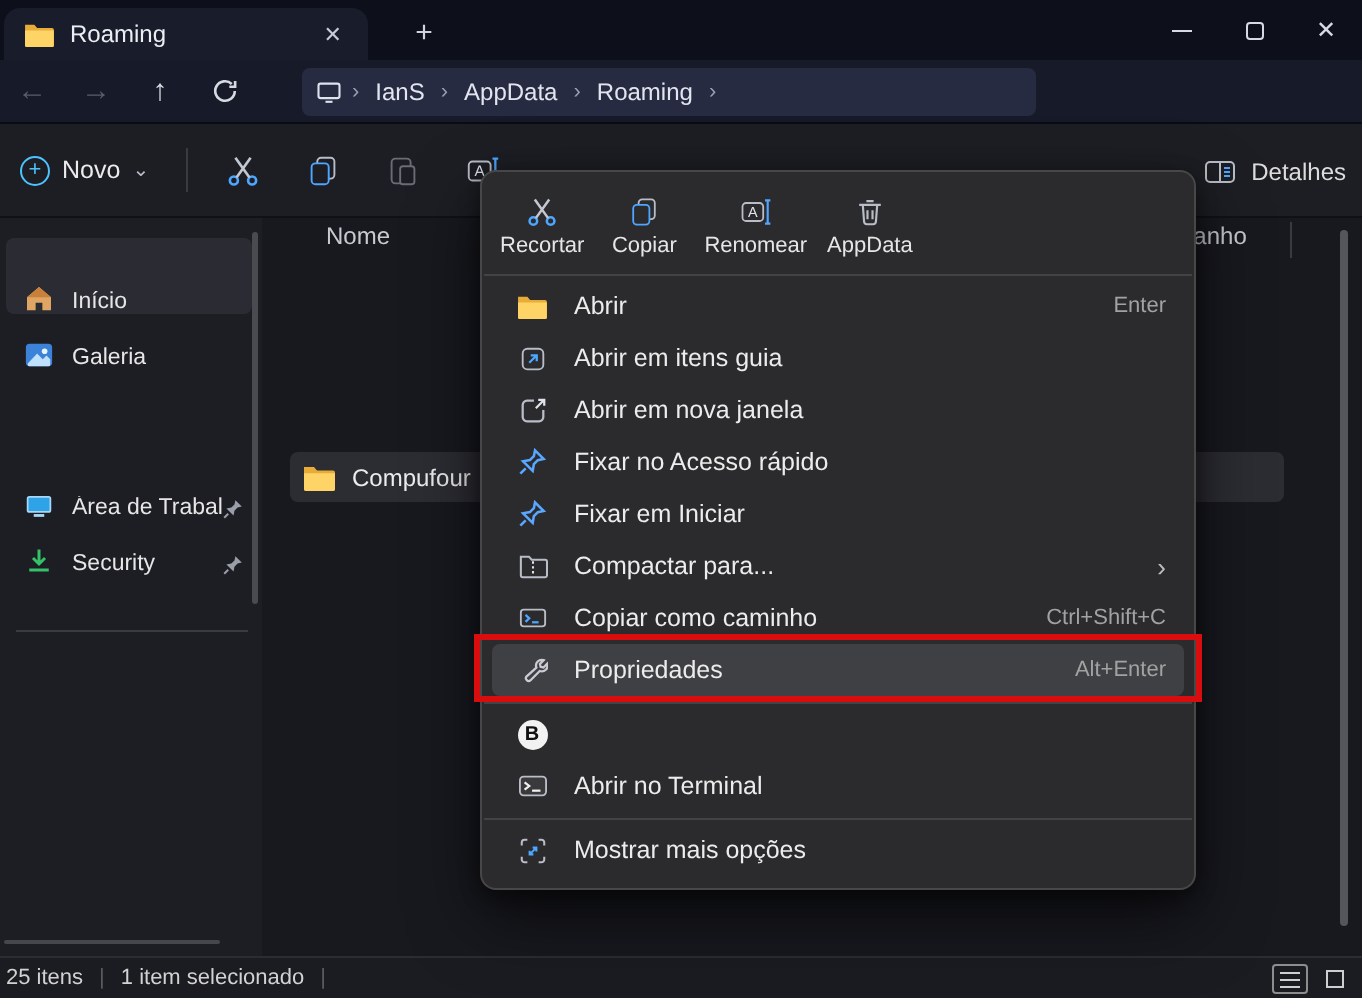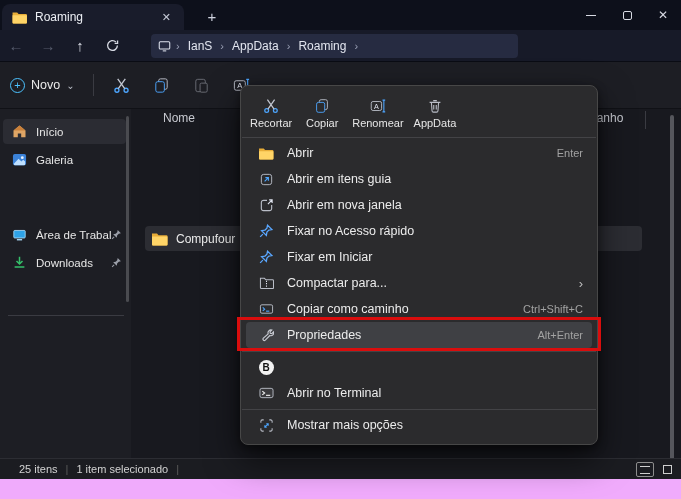--- a/index.html
+++ b/index.html
@@ -1,18 +1,18 @@
 <!DOCTYPE html>
 <html><head>
 <meta charset="utf-8">
 <style>
   * { margin:0; padding:0; box-sizing:border-box; }
   html,body { width:681px; height:499px; background:#0c0f1a; overflow:hidden;
               font-family:"Liberation Sans", sans-serif; }
-  #window { position:relative; width:681px; height:499px; background:#f0abfc; }
+  #window { position:relative; width:681px; height:499px; background:#fde047; }
 
   
   .tabstrip { position:absolute; left:0; top:0; width:681px; height:30px; background:#0d101b; }
   .tab { position:absolute; left:2px; top:4px; width:182px; height:26px; background:#191c2b;
          border-radius:8px 8px 0 0; display:flex; align-items:center; padding:0 8px 0 10px; }
   .tab-title { font-size:12px; color:#eceef4; margin-left:8px; flex:1; white-space:nowrap; overflow:hidden; }
   .tab-close { font-size:11px; color:#c7cbd8; padding:1px 5px; border-radius:4px; }
   .newtab { position:absolute; left:200px; top:4px; width:24px; height:24px; display:flex;
             align-items:center; justify-content:center; color:#cfd3df; font-size:15px; }
   .wincontrols { position:absolute; right:0; top:0; height:30px; display:flex; }
@@ -44,39 +44,39 @@
                  color:#4cc2ff; font-size:11px; display:flex; align-items:center; justify-content:center; }
   .newbtn-label { font-size:12.5px; color:#ebebeb; }
   .chev-down { font-size:10px; color:#b9bdc7; }
   .cb-divider { width:1px; height:22px; background:#3a3b42; margin:0 8px; }
   .cb-icon { width:40px; height:32px; display:flex; align-items:center; justify-content:center; }
   .details-btn { position:absolute; right:8px; top:8px; height:32px; display:flex; align-items:center; gap:7px; }
   .details-label { font-size:12px; color:#dcdcdc; }
 
   
   .sidebar { position:absolute; left:0; top:109px; width:131px; height:369px; background:#1d1e24; }
-  .side-item { position:absolute; left:3px; width:123px; height:25px; border-radius:4px;
-               display:flex; align-items:center; padding:0 4px 0 9px; }
+  .side-item { position:absolute; left:3px; width:123px; height:38px; border-radius:4px;
+               display:flex; align-items:flex-end; padding:0 4px 0 9px; }
   .side-item.selected { background:#2b2c33; }
   .side-label { font-size:11.5px; color:#e6e6e6; margin-left:9px; flex:1; white-space:nowrap; overflow:hidden; }
   .side-sep { position:absolute; left:8px; top:206px; width:116px; height:1px; background:#3a3b42; }
   .side-scroll-v { position:absolute; left:126px; top:116px; width:3px; height:186px; background:#4a4b50; border-radius:2px; }
   .side-scroll-h { position:absolute; left:2px; top:470px; width:108px; height:2px; background:#46474c; border-radius:2px; }
 
   .content { position:absolute; left:131px; top:109px; width:550px; height:369px; background:#18191f; }
   .col-header { position:absolute; top:2px; font-size:12px; color:#c8cad1; }
   .col-sep { position:absolute; top:2px; width:1px; height:18px; background:#3a3b42; }
   .file-row { position:absolute; left:14px; top:117px; width:497px; height:25px; background:#2c2d33;
               border-radius:4px; display:flex; align-items:center; padding:0 6px; }
   .file-label { font-size:12px; color:#ececec; margin-left:8px; }
   .content-scroll-v { position:absolute; left:670px; top:115px; width:4px; height:348px; background:#55565c; border-radius:2px; }
 
   
-  .statusbar { position:absolute; left:0; top:458px; width:681px; height:21px; background:#1b1c21;
-               border-top:1px solid #2c2d33; display:flex; align-items:center; padding-left:19px; }
+  .statusbar { position:absolute; left:0; top:478px; width:681px; height:21px; background:#1b1c21;
+               border-top:1px solid #2c2d33; display:flex; align-items:center; padding-left:3px; }
   .status-text { font-size:11px; color:#d2d2d2; }
   .status-div { font-size:11px; color:#5a5a5a; padding:0 8px; }
   .view-toggles { position:absolute; right:5px; top:3px; display:flex; gap:4px; }
   .vt { width:18px; height:15px; border-radius:2px; display:flex; align-items:center; justify-content:center; }
   .vt.active { border:1px solid #8d8d8d; }
   .vt.inactive { border:1px solid transparent; }
   .vt-lines { width:10px; height:8px; border-top:1.4px solid #cfcfcf; border-bottom:1.4px solid #cfcfcf;
               background:linear-gradient(#0000 43%, #cfcfcf 43%, #cfcfcf 57%, #0000 57%); }
   .vt-square { width:9px; height:9px; border:1.4px solid #cfcfcf; }
 
@@ -181,20 +181,28 @@
           <rect x="8.5" y="7.5" width="7.5" height="9.5" rx="1.5" fill="#1d1e24"></rect>
         </svg>
     </div>
     <div class="cb-icon">
       <svg width="19" height="19" viewBox="0 0 20 20" fill="none">
           <rect x="2.5" y="5" width="11.5" height="10" rx="2" stroke="#b9bdc7"></rect>
           <text x="5.5" y="12.8" fill="#dfe3ee" font-size="8" font-family="sans-serif">A</text>
           <path d="M16.5 3.5v13M15 3.5h3M15 16.5h3" stroke="#4da6ff" stroke-width="1.2"></path>
         </svg>
     </div>
+    <div class="details-btn">
+      <svg width="18" height="18" viewBox="0 0 18 18" fill="none">
+          <rect x="2" y="4" width="14" height="10" rx="2" stroke="#b9bdc7"></rect>
+          <path d="M9 4v10" stroke="#b9bdc7"></path>
+          <path d="M11 7h3M11 9h3M11 11h3" stroke="#4da6ff" stroke-width="1"></path>
+        </svg>
+      <span class="details-label">Detalhes</span>
+    </div>
   </div>
 
   <div class="sidebar">
     <div class="side-item selected" style="top:10px;">
       <svg width="15" height="15" viewBox="0 0 16 16">
           <path d="M8 1.6 14.4 7v7H9.8v-4H6.2v4H1.6V7Z" fill="#dfa565"></path>
           <path d="M8 1.6 14.4 7H1.6Z" fill="#c9803a"></path>
         </svg>
       <span class="side-label">Início</span>
     </div>
@@ -216,21 +224,21 @@
       <svg width="11" height="11" viewBox="0 0 12 12">
           <path d="M7.3 1.2 10.8 4.7 8.5 5.2 6.8 6.9 6.3 9.6 2.4 5.7 5.1 5.2 6.8 3.5Z" fill="#9a9ea8"></path>
           <path d="M3.4 8.6 1.2 10.8" stroke="#9a9ea8" stroke-width="1.1"></path>
         </svg>
     </div>
     <div class="side-item" style="top:141px;">
       <svg width="15" height="15" viewBox="0 0 16 16" fill="none" stroke="#35c06a" stroke-width="1.6">
           <path d="M8 1.8v7.4M4.8 6.4 8 9.6l3.2-3.2"></path>
           <path d="M2.8 12.8h10.4"></path>
         </svg>
-      <span class="side-label">Downloads</span>
+      <span class="side-label">Security</span>
       <svg width="11" height="11" viewBox="0 0 12 12">
           <path d="M7.3 1.2 10.8 4.7 8.5 5.2 6.8 6.9 6.3 9.6 2.4 5.7 5.1 5.2 6.8 3.5Z" fill="#9a9ea8"></path>
           <path d="M3.4 8.6 1.2 10.8" stroke="#9a9ea8" stroke-width="1.1"></path>
         </svg>
     </div>
     <div class="side-scroll-v" style="top:7px; height:186px;"></div>
   </div>
   <div class="side-scroll-h"></div>
 
   <div class="content">

